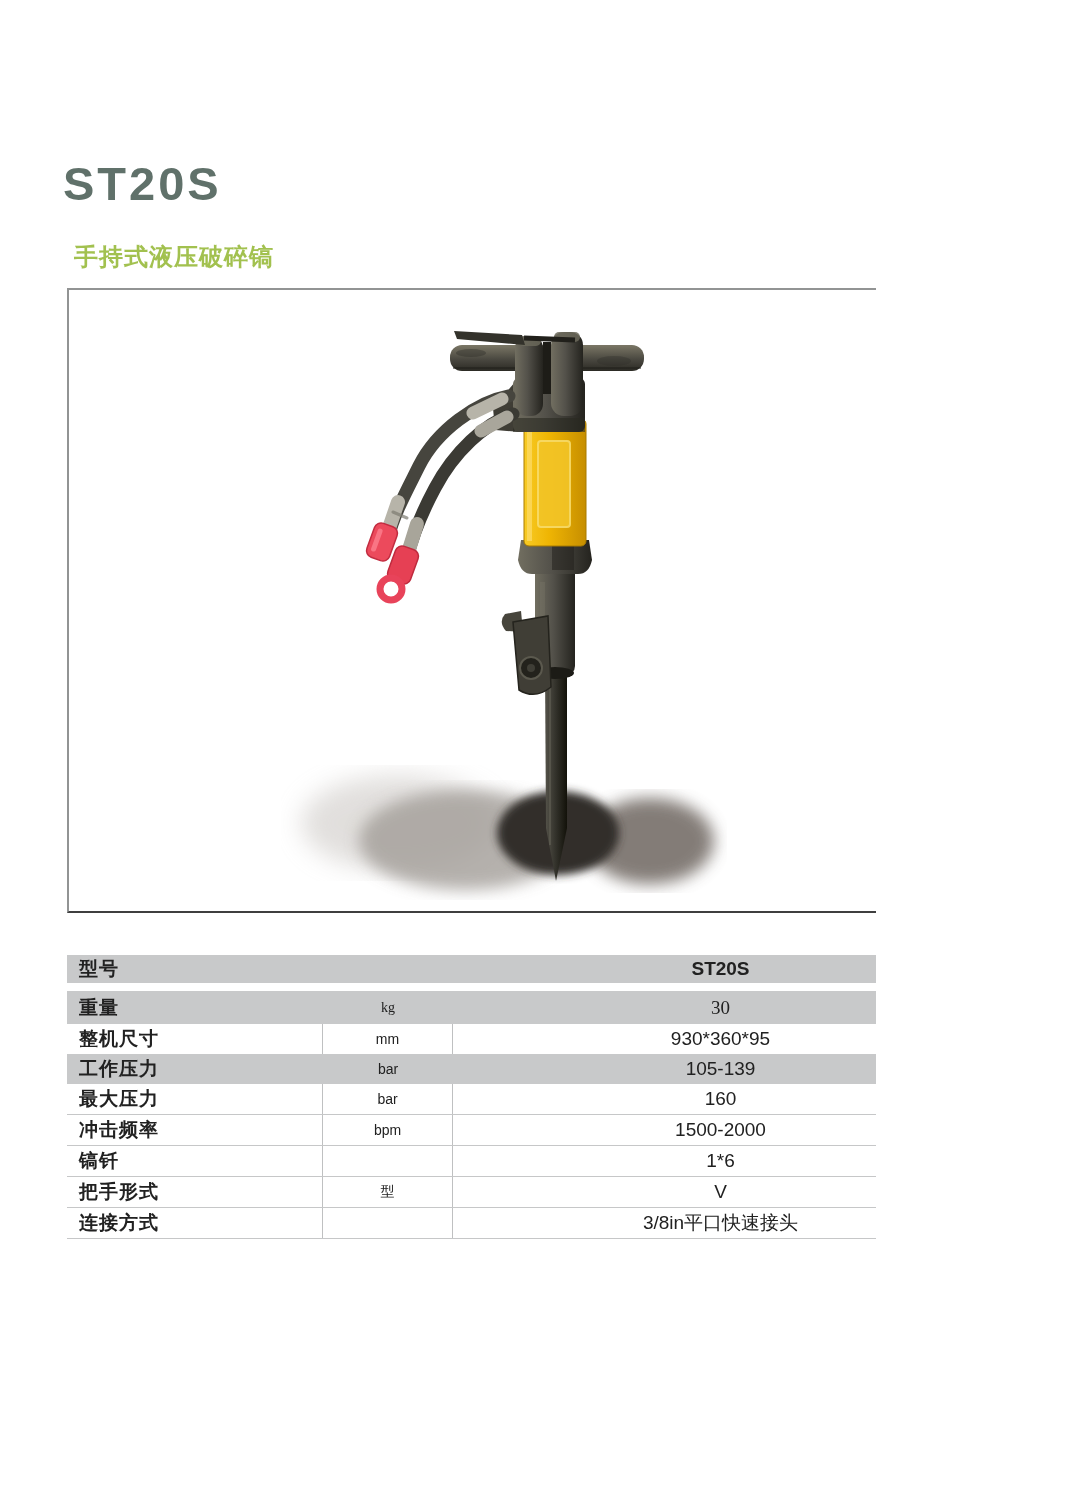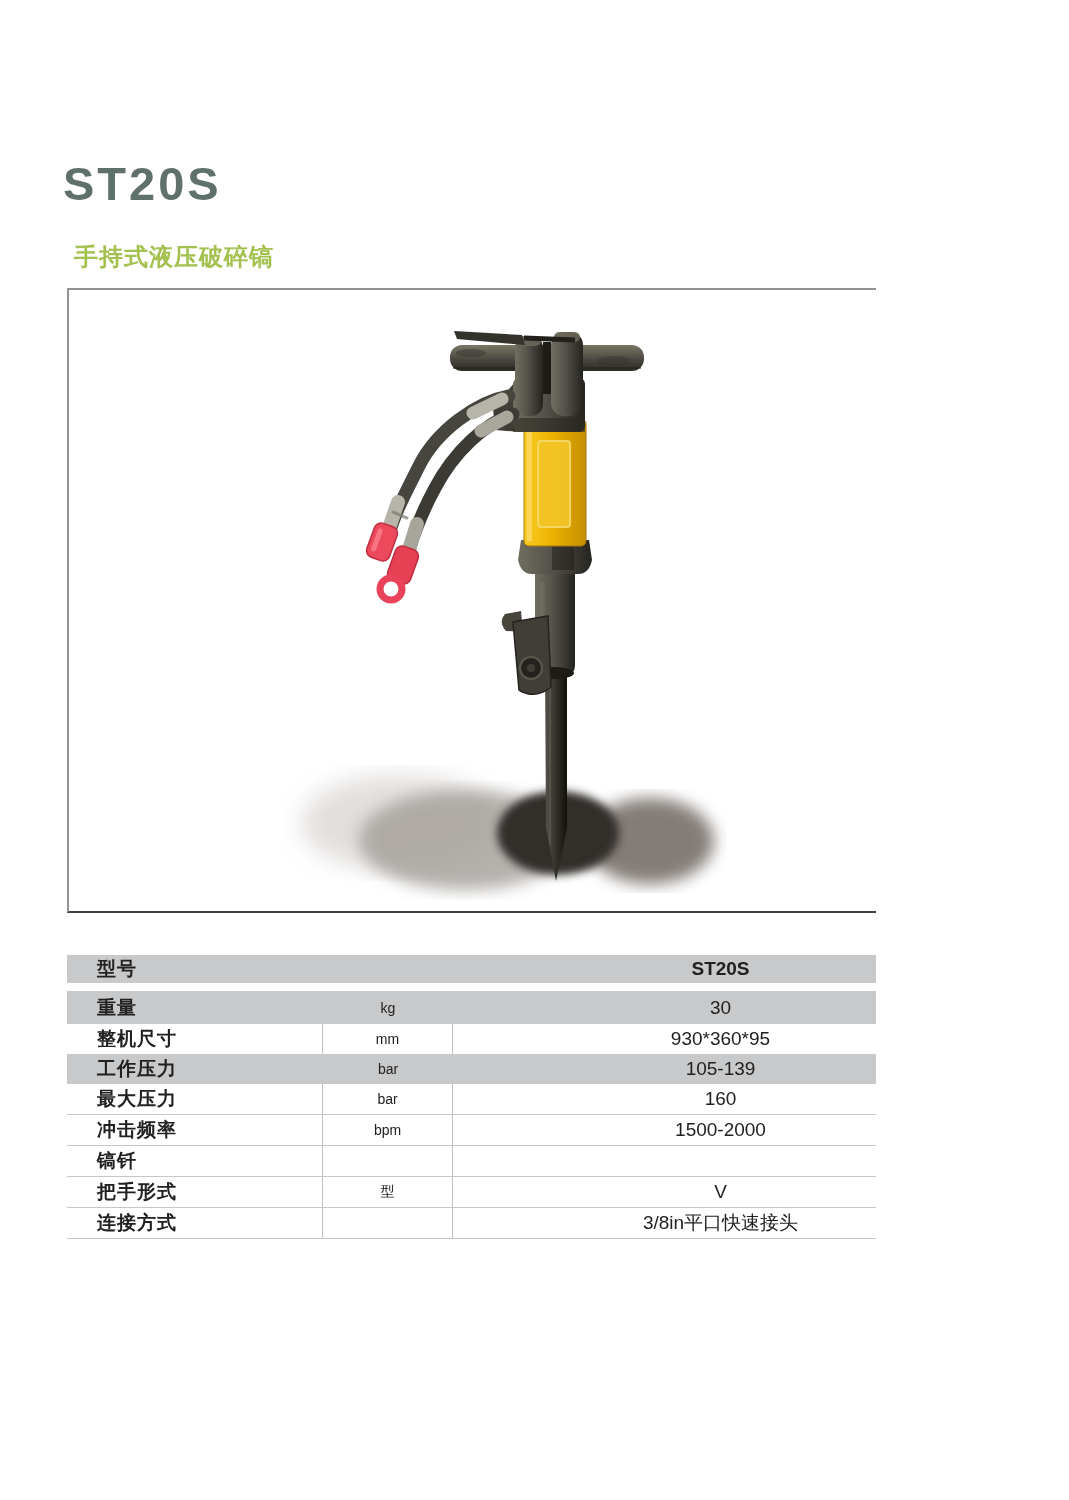--- a/index.html
+++ b/index.html
@@ -22,24 +22,24 @@
   }
   .image-box svg { display:block; width:100%; height:100%; }
 
   .spec-table {
     position:absolute; left:67px; top:955px; width:921px;
     border-bottom:1px solid #c6c7c8; color:#212121;
   }
   .row { display:flex; align-items:stretch; height:30px; background:#ffffff; }
   .row.shaded { background:#c8c9ca; }
   .row.r-model { height:28px; }
-  .row.r-weight { height:33px; }
+  .row.r-weight { height:33px;font-family:Liberation Serif, serif; }
   .gap { height:8px; background:#ffffff; }
   .c1, .c2, .c3 { display:flex; align-items:center; box-sizing:border-box; }
-  .c1 { width:256px; padding-left:30px; font-size:19px; font-weight:bold; letter-spacing:1px; }
+  .c1 { width:256px; padding-left:12px; font-size:19px; font-weight:bold; letter-spacing:1px; }
   .c2 { width:130px; justify-content:center; font-size:14px; }
   .c3 { flex:1; justify-content:center; font-size:19px; }
   .c3.strong { font-weight:bold; }
   .row.plain .c1, .row.plain .c2 { border-right:1px solid #bfc0c1; }
   .row.plain + .row.plain { border-top:1px solid #c6c7c8; }
 </style>
 </head>
 <body>
 
 <div class="page">
@@ -196,20 +196,21 @@
 
     <div class="row plain">
       <div class="c1">冲击频率</div>
       <div class="c2">bpm</div>
       <div class="c3">1500-2000</div>
     </div>
 
     <div class="row plain">
       <div class="c1">镐钎</div>
       <div class="c2"></div>
+      <div class="c3">1*6</div>
     </div>
 
     <div class="row plain">
       <div class="c1">把手形式</div>
       <div class="c2">型</div>
       <div class="c3">V</div>
     </div>
 
     <div class="row plain">
       <div class="c1">连接方式</div>

